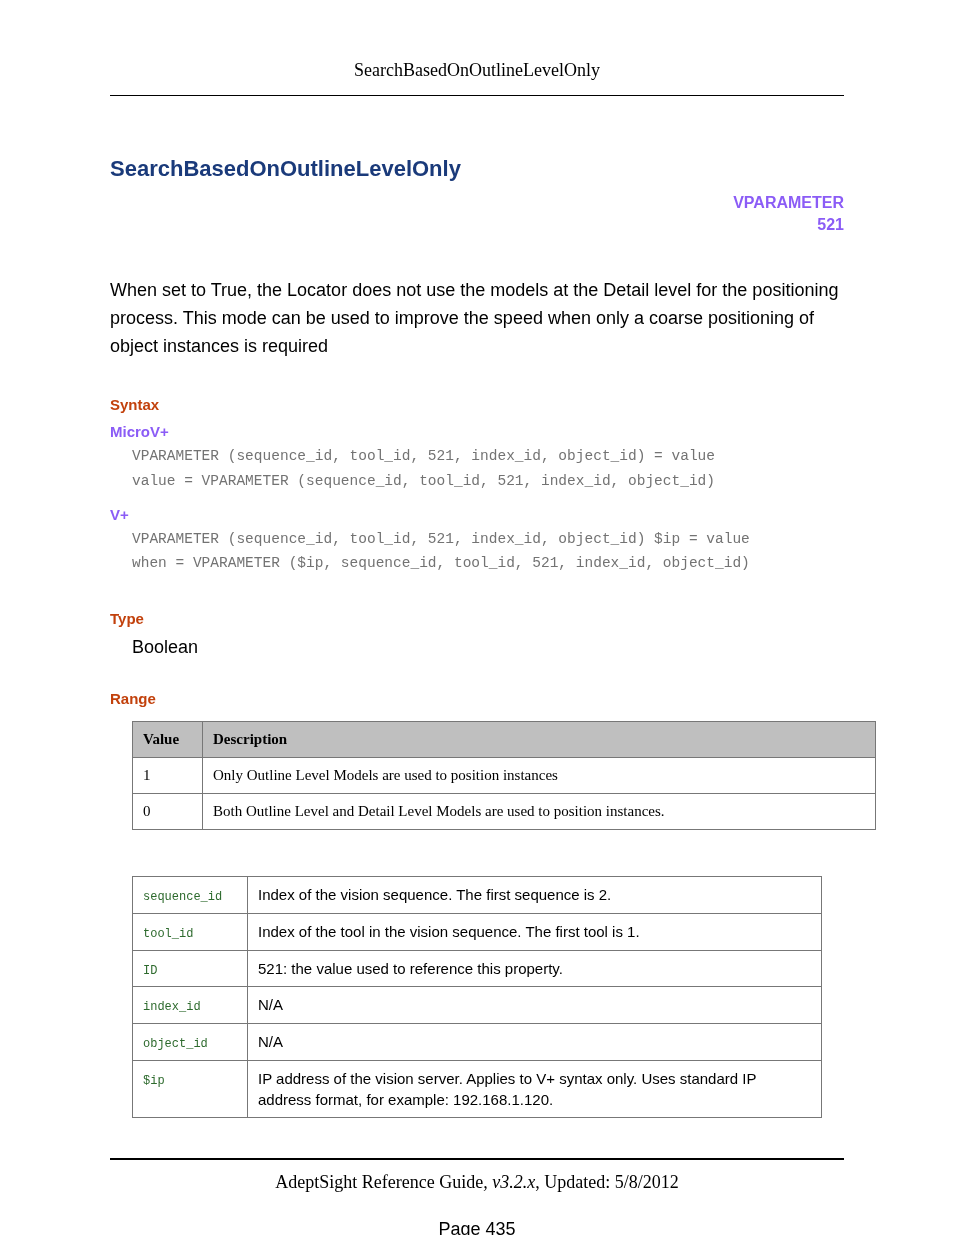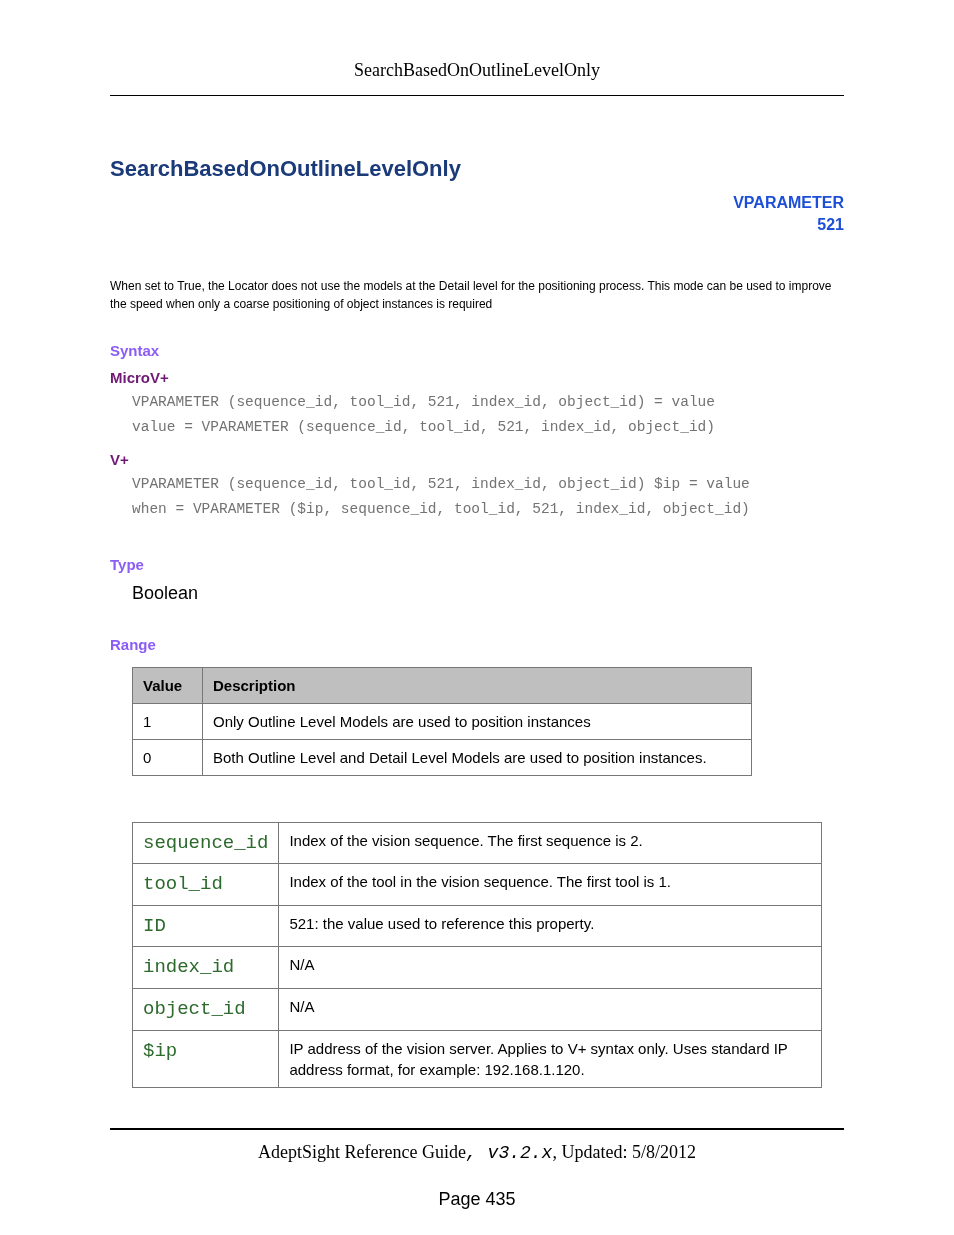--- a/index.html
+++ b/index.html
@@ -28,87 +28,87 @@
   }
   h1.main-title {
     font-size: 22px;
     font-weight: bold;
     color: #1a3a7a;
     margin: 0 0 10px 0;
   }
   .vparam-block {
     text-align: right;
     font-weight: bold;
-    color: #1d4ed8;
+    color: #8b5cf6;
     font-size: 16px;
     line-height: 1.4;
   }
   .body-text {
-    font-size: 12px;
+    font-size: 18px;
     line-height: 1.55;
-    margin-bottom: 28px;
+    margin-bottom: 36px;
   }
   .section-heading {
     font-size: 15px;
     font-weight: bold;
-    color: #8b5cf6;
+    color: #c2410c;
     margin: 0 0 10px 0;
   }
   .sub-heading {
     font-size: 15px;
     font-weight: bold;
-    color: #701a75;
+    color: #8b5cf6;
     margin: 6px 0 4px 0;
   }
   .code-block {
     font-family: "Courier New", Courier, monospace;
     font-size: 14.5px;
     color: #737373;
     margin: 4px 0 12px 22px;
     line-height: 1.7;
     white-space: pre;
   }
   .indent-text {
     margin-left: 22px;
     font-size: 18px;
   }
   table {
     border-collapse: collapse;
     margin: 14px 0 0 22px;
     font-size: 15px;
   }
-  table.range-table { width: 620px; }
+  table.range-table { width: 744px; font-family: Liberation Serif, serif; }
   table.params-table { width: 690px; }
   th, td {
     border: 1px solid #777;
     padding: 7px 10px;
     text-align: left;
     vertical-align: top;
     line-height: 1.4;
   }
   th {
     background: #bfbfbf;
     font-weight: bold;
   }
   .param-name {
     font-family: "Courier New", Courier, monospace;
     color: #2d6a2d;
-    font-size: 19px;
+    font-size: 12px;
   }
   .footer-rule {
     border-top: 2px solid #000;
     margin-top: 40px;
     padding-top: 12px;
   }
   .footer-line {
     text-align: center;
     font-family: "Times New Roman", Times, serif;
     font-size: 18px;
   }
-  .footer-line .italic { font-style: italic; font-family: Liberation Mono, monospace; }
+  .footer-line .italic { font-style: italic; }
   .page-num {
     text-align: center;
     font-family: Liberation Sans, sans-serif;
     font-size: 18px;
     margin-top: 26px;
   }
   .spacer-lg { height: 32px; }
   .spacer-md { height: 22px; }
 </style>
 </head>

